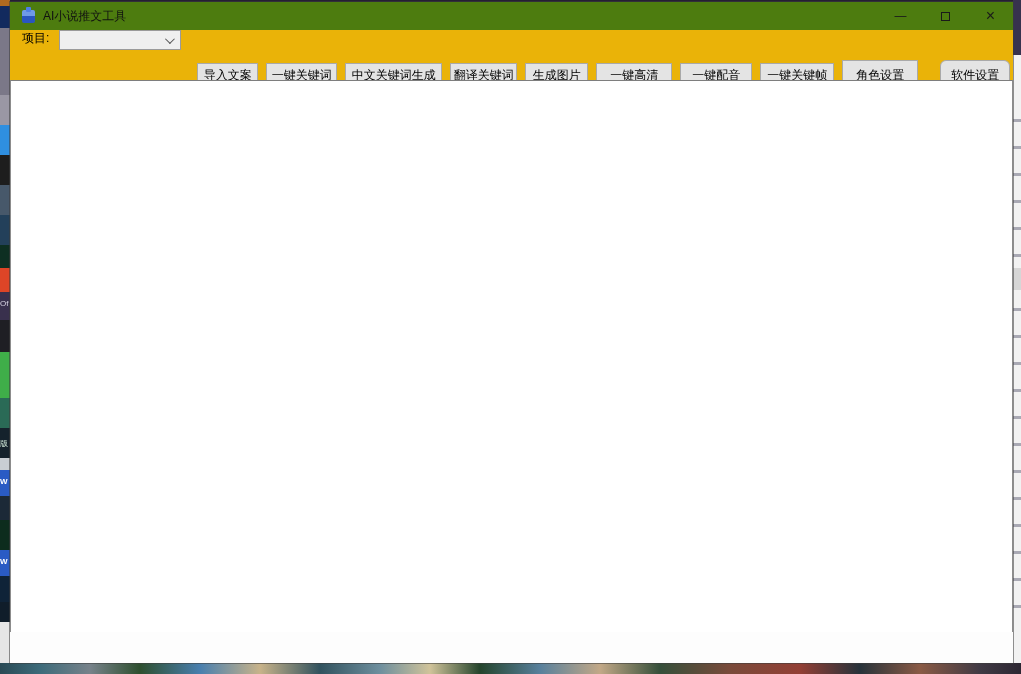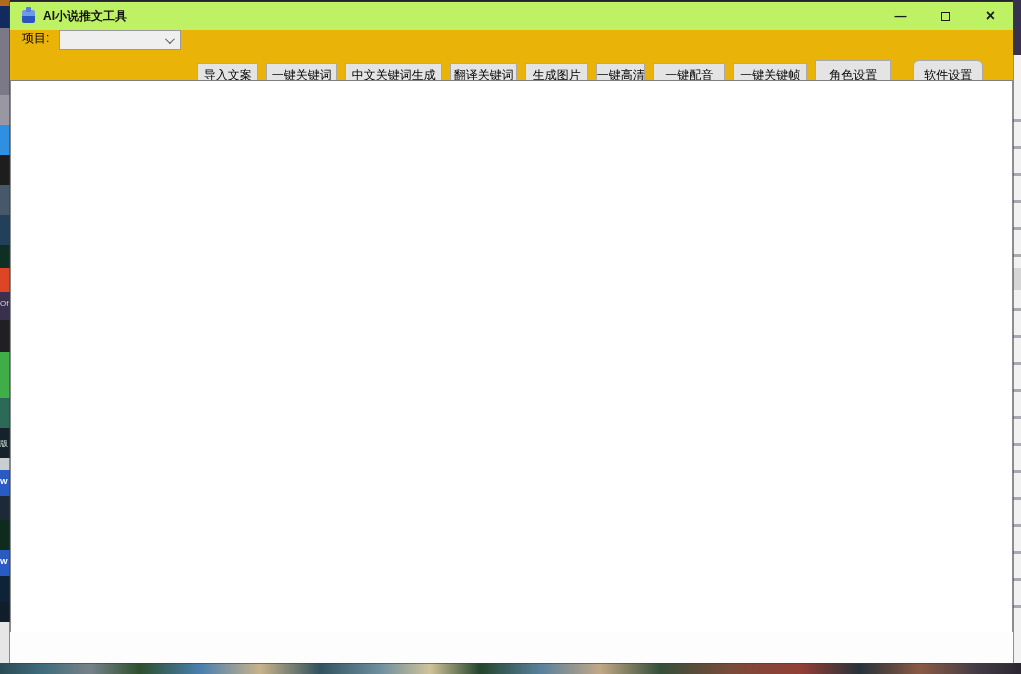--- a/index.html
+++ b/index.html
@@ -71,21 +71,21 @@
 
   
   .app-window {
     position:absolute; left:10px; top:2px; width:1003px; height:661px;
     background:#fdfdfd;
     box-shadow: 0 0 0 1px rgba(60,60,60,.55);
     overflow:hidden;
   }
 
   
-  .title-bar { height:28px; background:#bef264; display:flex; align-items:center;font-weight:bold; }
+  .title-bar { height:28px; background:#4d7c0f; display:flex; align-items:center; }
   .app-icon {
     width:13px; height:13px; margin-left:12px; flex:0 0 auto;
     background: linear-gradient(180deg,#6f9ae8 0 45%, #2a56c0 45% 100%);
     border-radius:2px;
     position:relative;
   }
   .app-icon::after {
     content:""; position:absolute; left:4px; top:-3px; width:5px; height:5px;
     background:#4f7fe8; border-radius:1px;
   }
@@ -188,21 +188,21 @@
     <div class="combo">
       <span></span>
       <span class="chevron"></span>
     </div>
     <div class="btn-row">
       <button class="tb-btn" style="width:61px">导入文案</button>
       <button class="tb-btn" style="width:71px">一键关键词</button>
       <button class="tb-btn" style="width:97px">中文关键词生成</button>
       <button class="tb-btn" style="width:67px">翻译关键词</button>
       <button class="tb-btn" style="width:63px">生成图片</button>
-      <button class="tb-btn" style="width:49px">一键高清</button>
+      <button class="tb-btn" style="width:76px">一键高清</button>
       <button class="tb-btn" style="width:72px">一键配音</button>
       <button class="tb-btn" style="width:74px">一键关键帧</button>
       <button class="tb-btn big" style="width:76px">角色设置</button>
       <button class="tb-btn big ml14" style="width:70px">软件设置</button>
     </div>
   </div>
 
   <div class="table-wrap">
     <div class="tbody"></div>
   </div>

